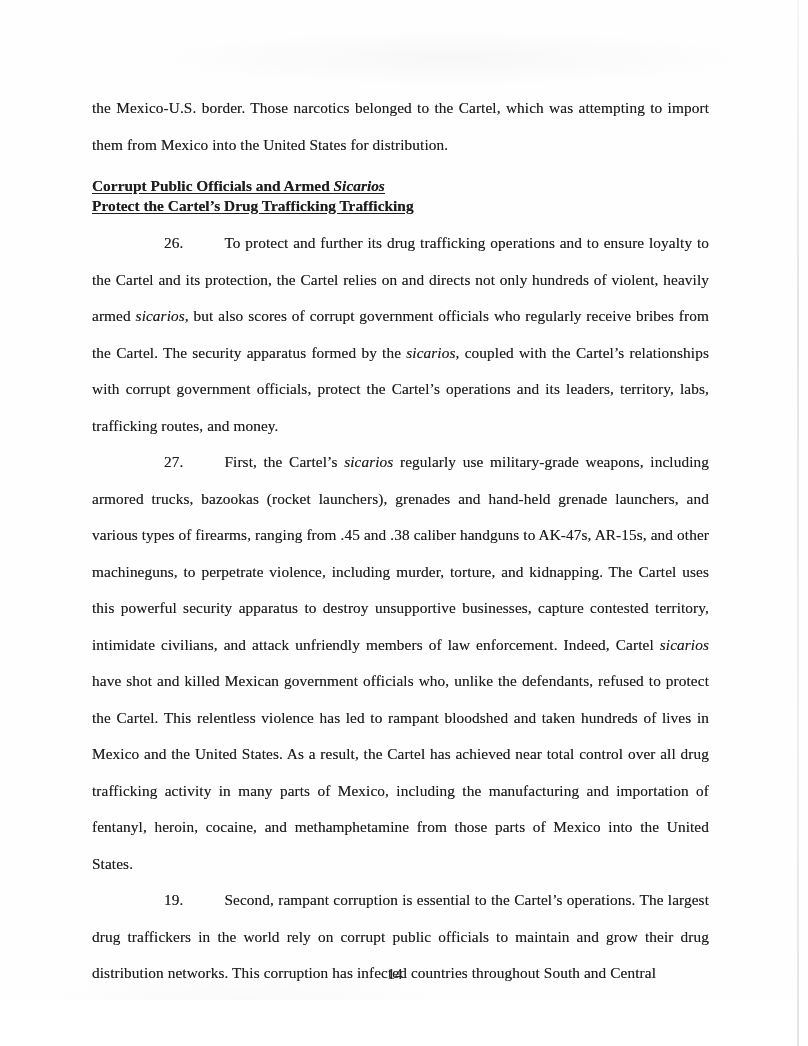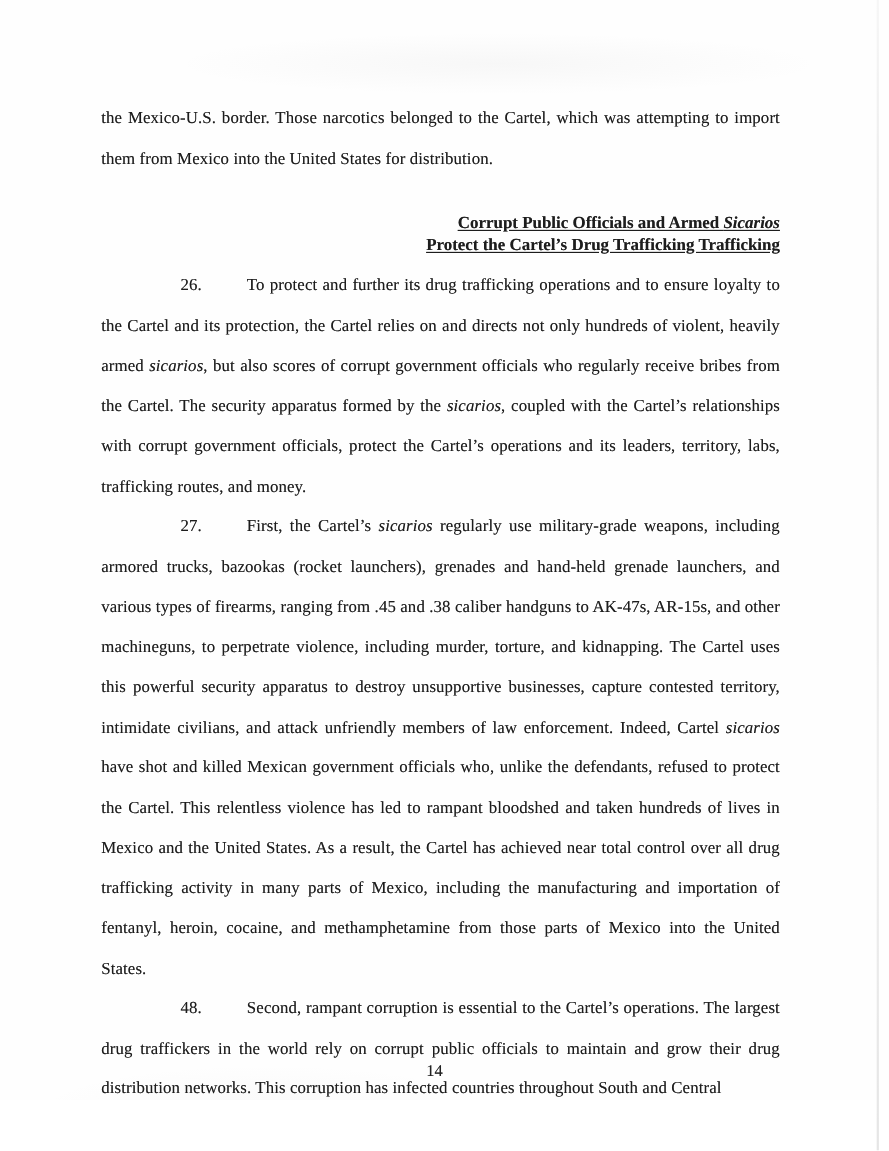--- a/index.html
+++ b/index.html
@@ -33,23 +33,23 @@
   .body-par {
     font-size: 15.3px;
     line-height: 36.5px;
     text-align: justify;
     color: #1d1d1d;
     text-shadow: 0 0 0.45px rgba(30,30,30,0.55);
     letter-spacing: 0.1px;
   }
   .body-par.numbered { text-indent: 72px; }
   .heading {
-    margin-top: 30px;
+    margin-top: 13px;
     margin-bottom: 10px;
-    text-align: right;
+    text-align: left;
     font-size: 15.4px;
     font-weight: bold;
     line-height: 19.5px;
     text-shadow: 0 0 0.5px rgba(30,30,30,0.6);
   }
   .heading .hline { text-decoration: underline; text-underline-offset: 2px; }
   .tab-gap { display: inline-block; width: 41px; }
   .page-number {
     position: absolute;
     left: 0; top: 966px;
@@ -73,19 +73,19 @@
 
     <div class="heading">
       <span class="hline"><span>Corrupt Public Officials and Armed </span><span style="font-style: italic;">Sicarios</span></span><br>
       <span class="hline"><span>Protect the Cartel’s Drug Trafficking Trafficking</span></span>
     </div>
 
     <p class="body-par numbered"><span>26.</span><span class="tab-gap"></span><span>To protect and further its drug trafficking operations and to ensure loyalty to the Cartel and its protection, the Cartel relies on and directs not only hundreds of violent, heavily armed </span><span style="font-style: italic;">sicarios</span><span>, but also scores of corrupt government officials who regularly receive bribes from the Cartel. The security apparatus formed by the </span><span style="font-style: italic;">sicarios</span><span>, coupled with the Cartel’s relationships with corrupt government officials, protect the Cartel’s operations and its leaders, territory, labs, trafficking routes, and money.</span></p>
 
     <p class="body-par numbered"><span>27.</span><span class="tab-gap"></span><span>First, the Cartel’s </span><span style="font-style: italic;">sicarios</span><span> regularly use military-grade weapons, including armored trucks, bazookas (rocket launchers), grenades and hand-held grenade launchers, and various types of firearms, ranging from .45 and .38 caliber handguns to AK-47s, AR-15s, and other machineguns, to perpetrate violence, including murder, torture, and kidnapping. The Cartel uses this powerful security apparatus to destroy unsupportive businesses, capture contested territory, intimidate civilians, and attack unfriendly members of law enforcement. Indeed, Cartel </span><span style="font-style: italic;">sicarios</span><span> have shot and killed Mexican government officials who, unlike the defendants, refused to protect the Cartel. This relentless violence has led to rampant bloodshed and taken hundreds of lives in Mexico and the United States. As a result, the Cartel has achieved near total control over all drug trafficking activity in many parts of Mexico, including the manufacturing and importation of fentanyl, heroin, cocaine, and methamphetamine from those parts of Mexico into the United States.</span></p>
 
-    <p class="body-par numbered"><span>48.</span><span class="tab-gap"></span><span>Second, rampant corruption is essential to the Cartel’s operations. The largest drug traffickers in the world rely on corrupt public officials to maintain and grow their drug distribution networks. This corruption has infected countries throughout South and Central</span></p>
+    <p class="body-par numbered"><span>19.</span><span class="tab-gap"></span><span>Second, rampant corruption is essential to the Cartel’s operations. The largest drug traffickers in the world rely on corrupt public officials to maintain and grow their drug distribution networks. This corruption has infected countries throughout South and Central</span></p>
 
   </div>
 
   <div class="page-number">14</div>
 
 </div>
 
 </body></html>

